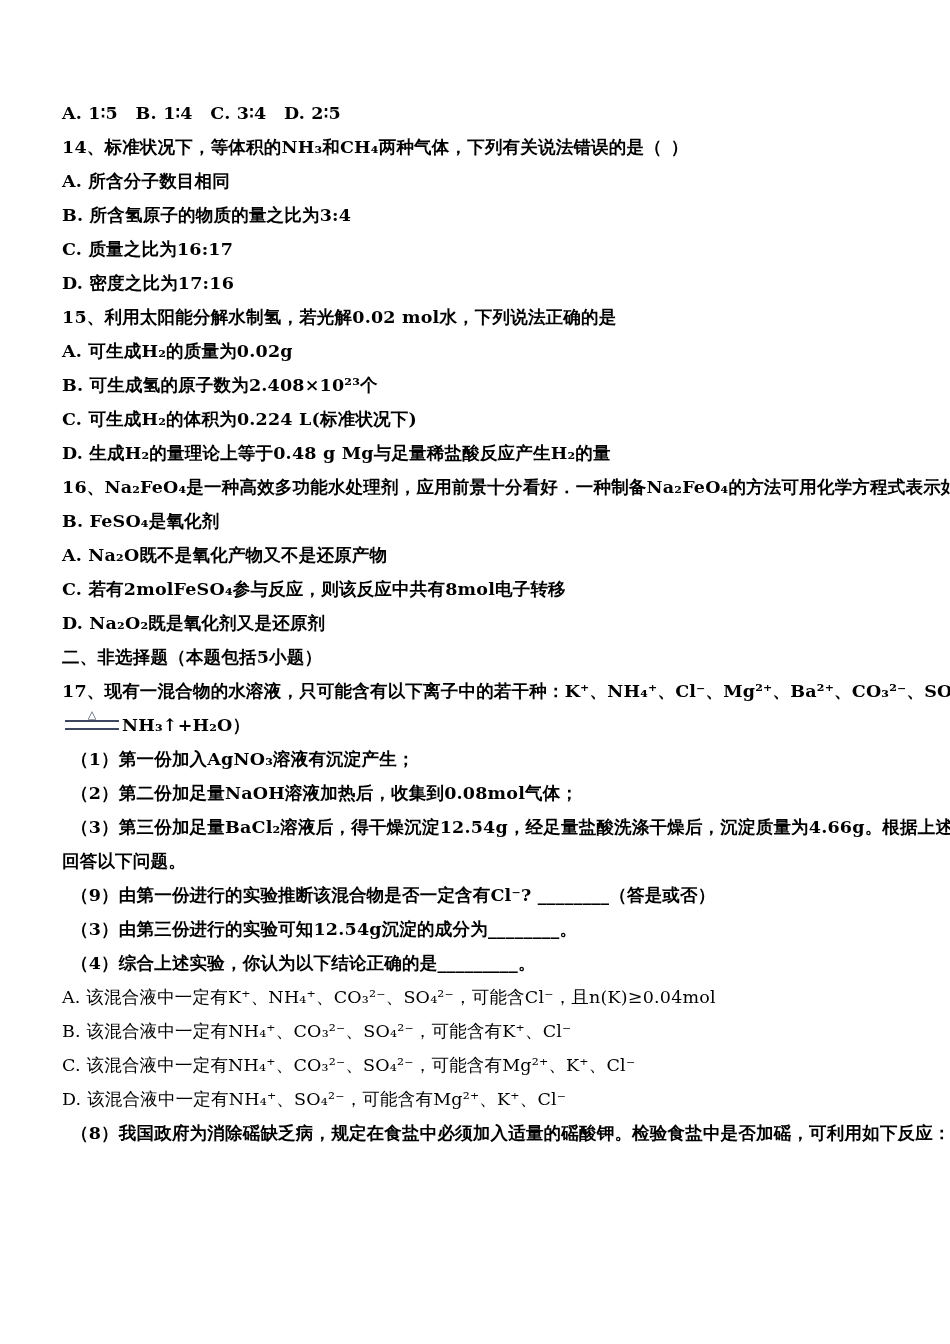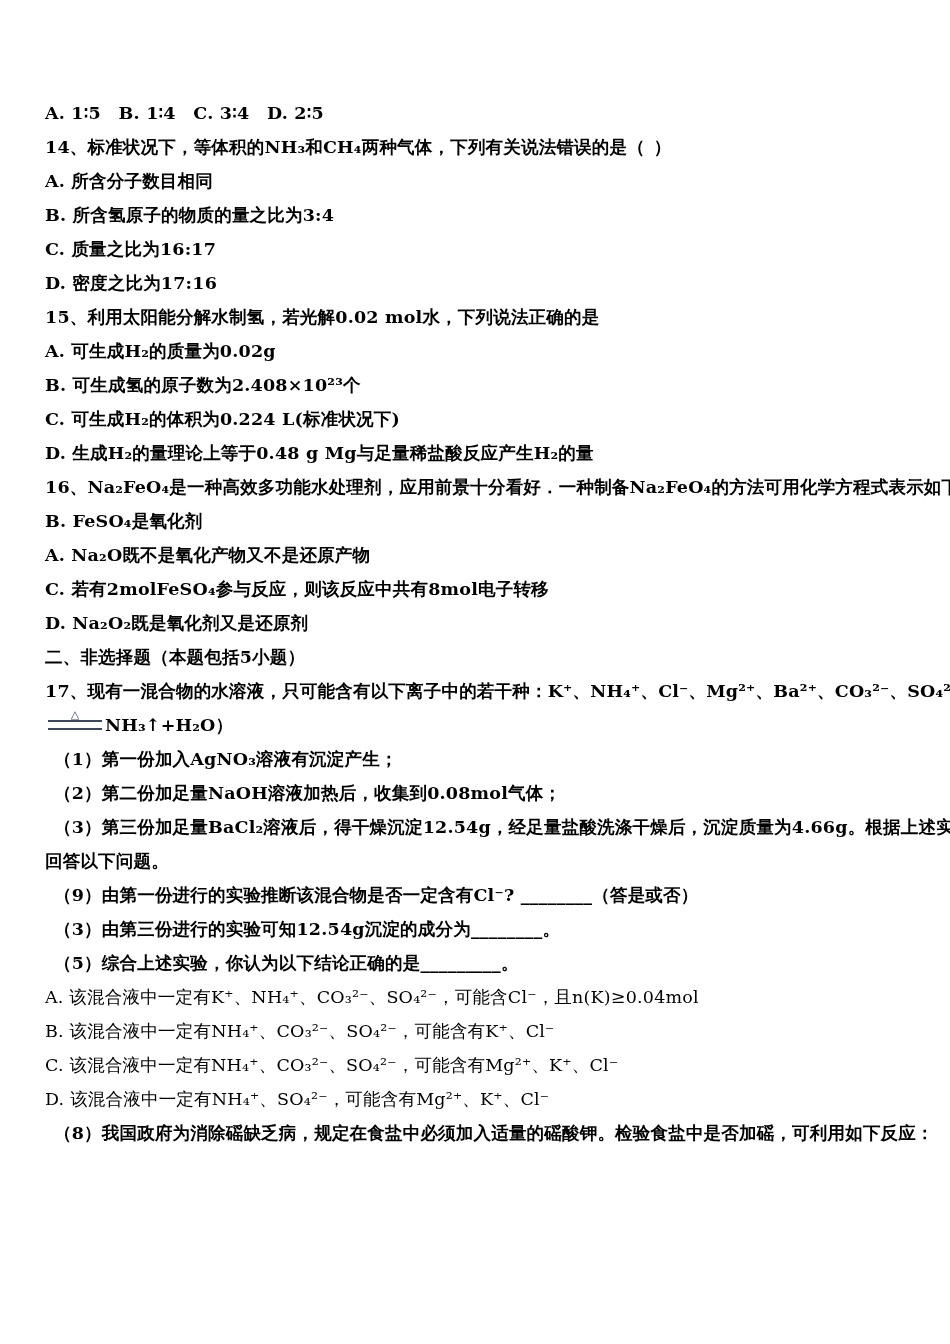--- a/index.html
+++ b/index.html
@@ -1,21 +1,21 @@
 <!DOCTYPE html>
 <html><head>
 <meta charset="utf-8">
 <style>
   html,body{margin:0;padding:0;}
   body{
     width:950px;height:1344px;overflow:hidden;
     background:#ffffff;color:#000000;
     font-family:"DejaVu Serif","Liberation Serif",serif;
   }
-  #doc{padding:103px 38px 0 45px;}
+  #doc{padding:103px 38px 0 62px;}
   .line{
     font-size:17.5px;line-height:20px;margin-bottom:14px;
     white-space:nowrap;font-weight:700;letter-spacing:0.2px;
   }
   .line.light{font-weight:400;}
   .line.indent{padding-left:9px;}
   .delta-wrap{
     display:inline-block;position:relative;width:54px;height:12px;
     vertical-align:-1px;margin:0 3px;
   }
@@ -50,19 +50,19 @@
     <div class="line">D. Na₂O₂既是氧化剂又是还原剂</div>
     <div class="line">二、非选择题（本题包括5小题）</div>
     <div class="line">17、现有一混合物的水溶液，只可能含有以下离子中的若干种：K⁺、NH₄⁺、Cl⁻、Mg²⁺、Ba²⁺、CO₃²⁻、SO₄²⁻，现取三份100mL该</div>
     <div class="line"><span class="delta-wrap"><span class="tri">△</span><span class="dbl"></span></span><span>NH₃↑+H₂O）</span></div>
     <div class="line indent">（1）第一份加入AgNO₃溶液有沉淀产生；</div>
     <div class="line indent">（2）第二份加足量NaOH溶液加热后，收集到0.08mol气体；</div>
     <div class="line indent">（3）第三份加足量BaCl₂溶液后，得干燥沉淀12.54g，经足量盐酸洗涤干燥后，沉淀质量为4.66g。根据上述实验，</div>
     <div class="line">回答以下问题。</div>
     <div class="line indent">（9）由第一份进行的实验推断该混合物是否一定含有Cl⁻? ________（答是或否）</div>
     <div class="line indent">（3）由第三份进行的实验可知12.54g沉淀的成分为________。</div>
-    <div class="line indent">（5）综合上述实验，你认为以下结论正确的是_________。</div>
+    <div class="line indent">（4）综合上述实验，你认为以下结论正确的是_________。</div>
     <div class="line light">A. 该混合液中一定有K⁺、NH₄⁺、CO₃²⁻、SO₄²⁻，可能含Cl⁻，且n(K)≥0.04mol</div>
     <div class="line light">B. 该混合液中一定有NH₄⁺、CO₃²⁻、SO₄²⁻，可能含有K⁺、Cl⁻</div>
     <div class="line light">C. 该混合液中一定有NH₄⁺、CO₃²⁻、SO₄²⁻，可能含有Mg²⁺、K⁺、Cl⁻</div>
     <div class="line light">D. 该混合液中一定有NH₄⁺、SO₄²⁻，可能含有Mg²⁺、K⁺、Cl⁻</div>
     <div class="line indent">（8）我国政府为消除磘缺乏病，规定在食盐中必须加入适量的磘酸钾。检验食盐中是否加磘，可利用如下反应：</div>
   </div>
 
 </body></html>

